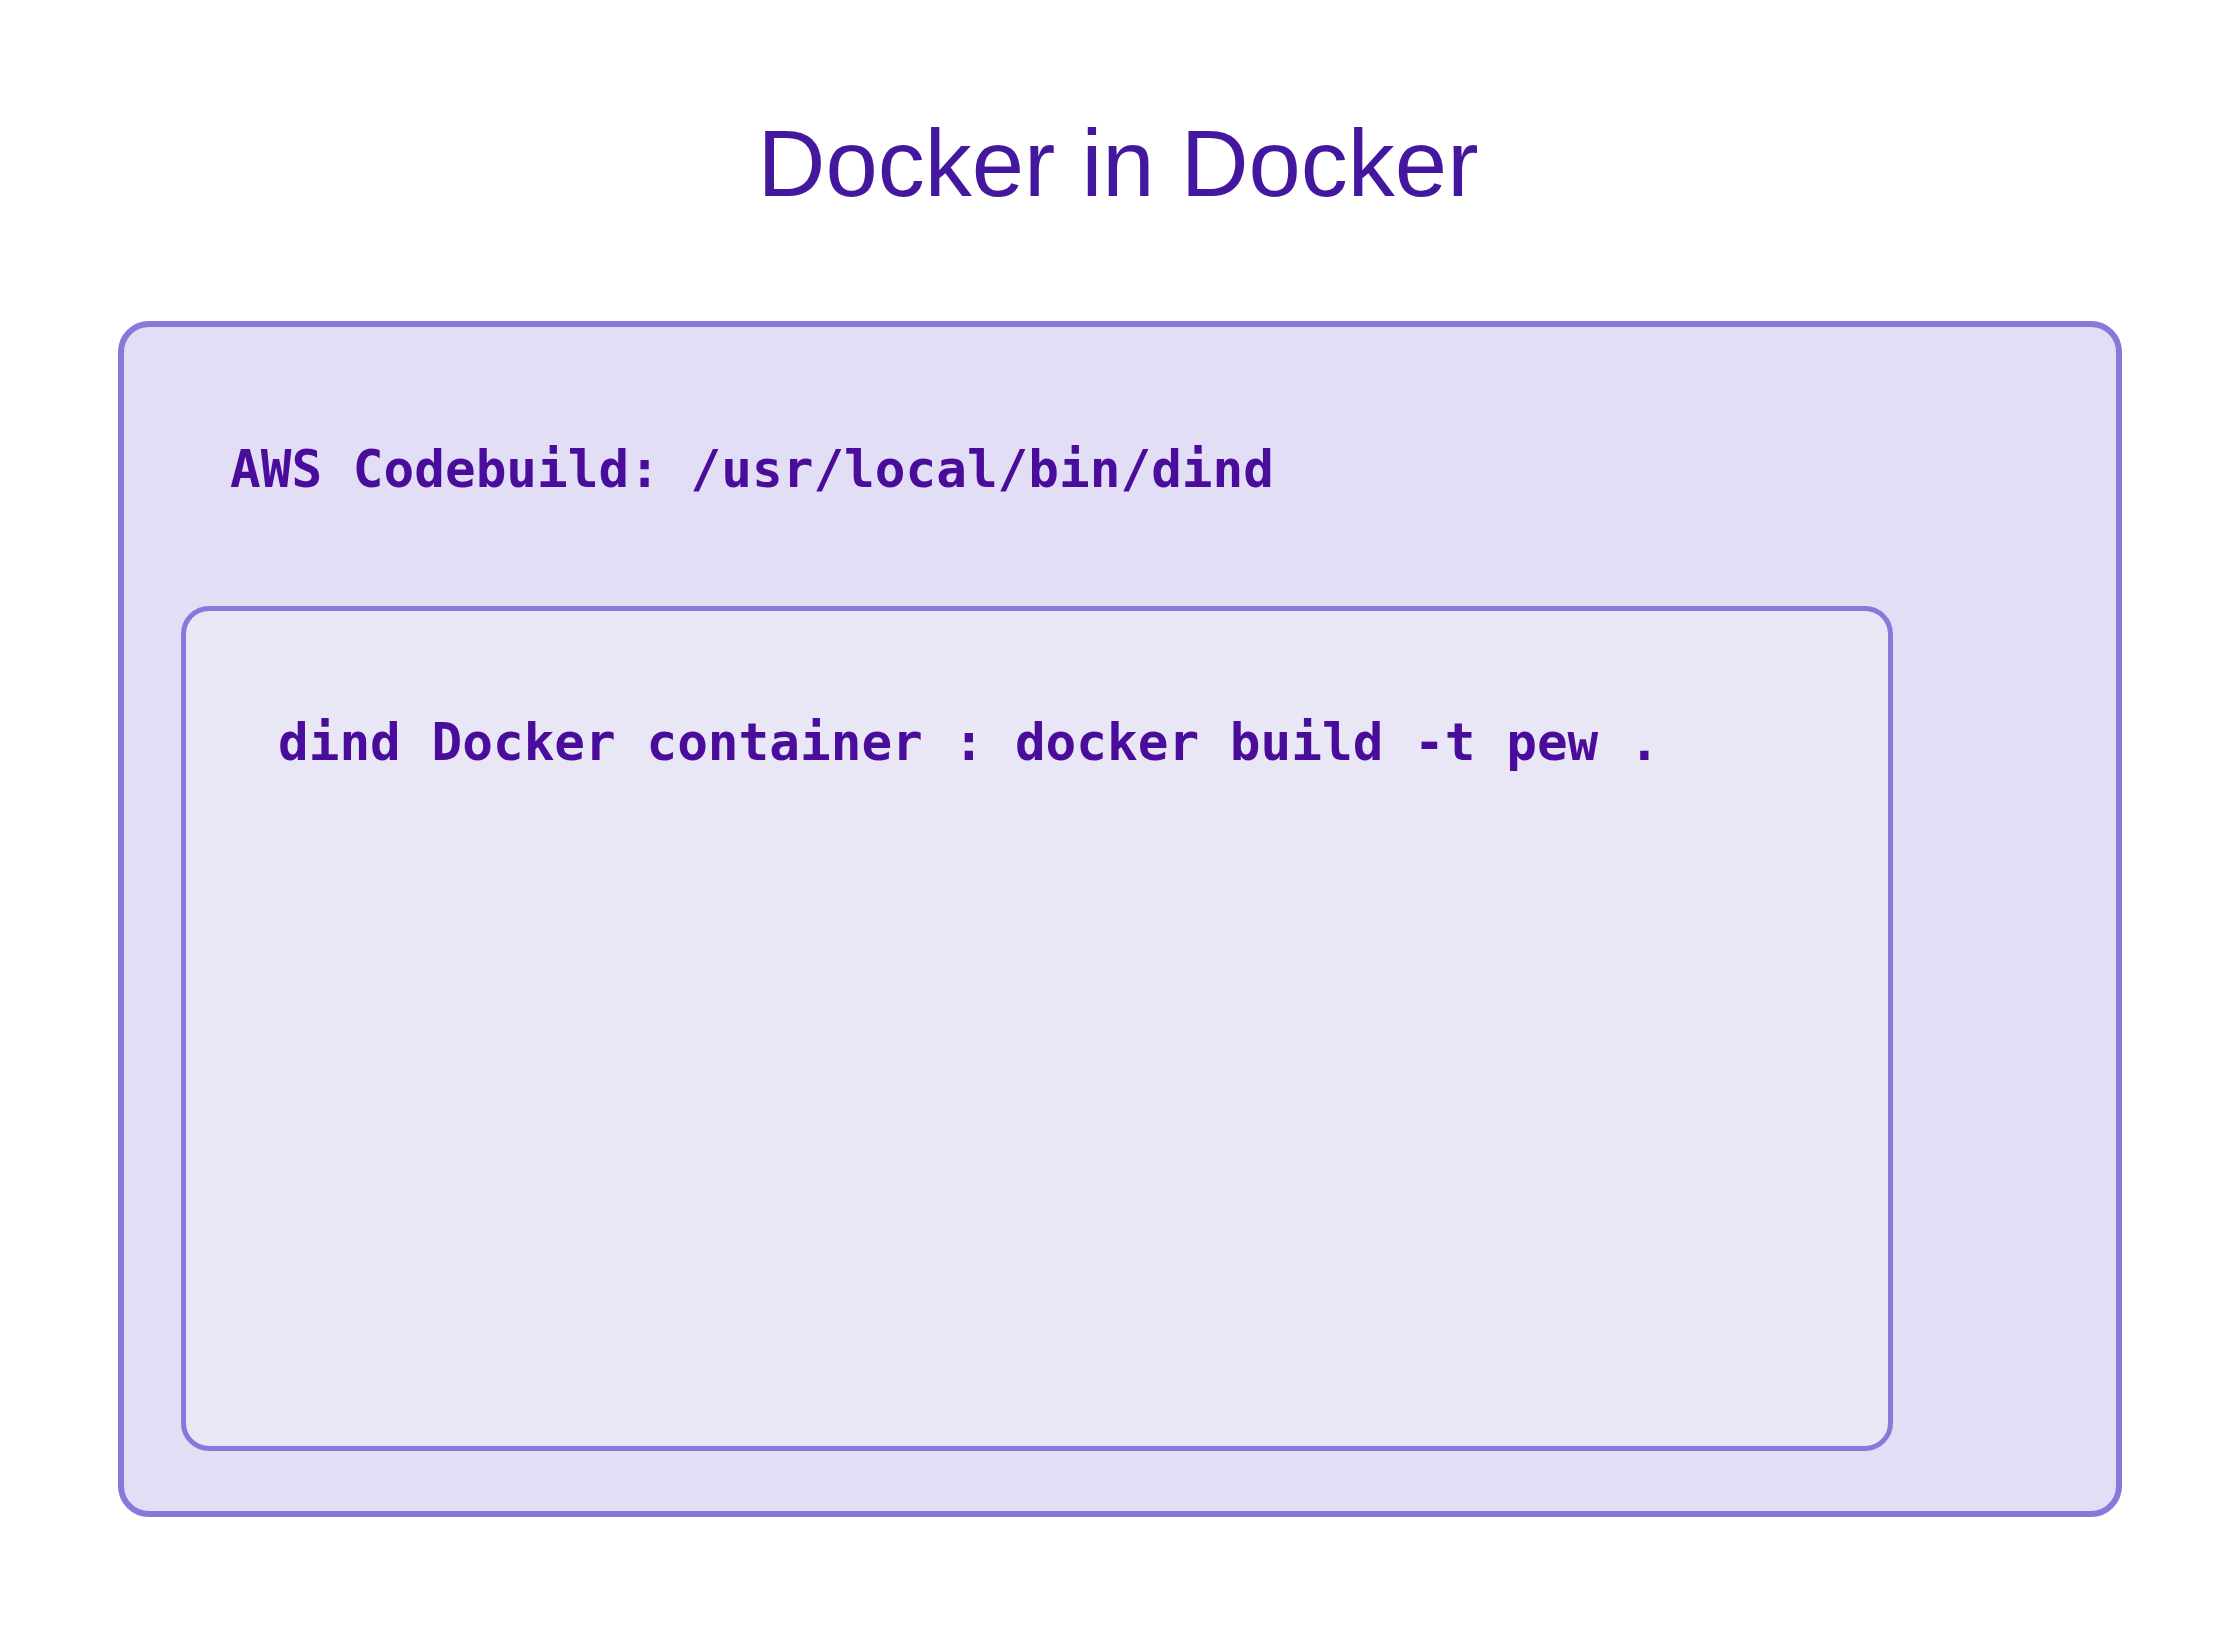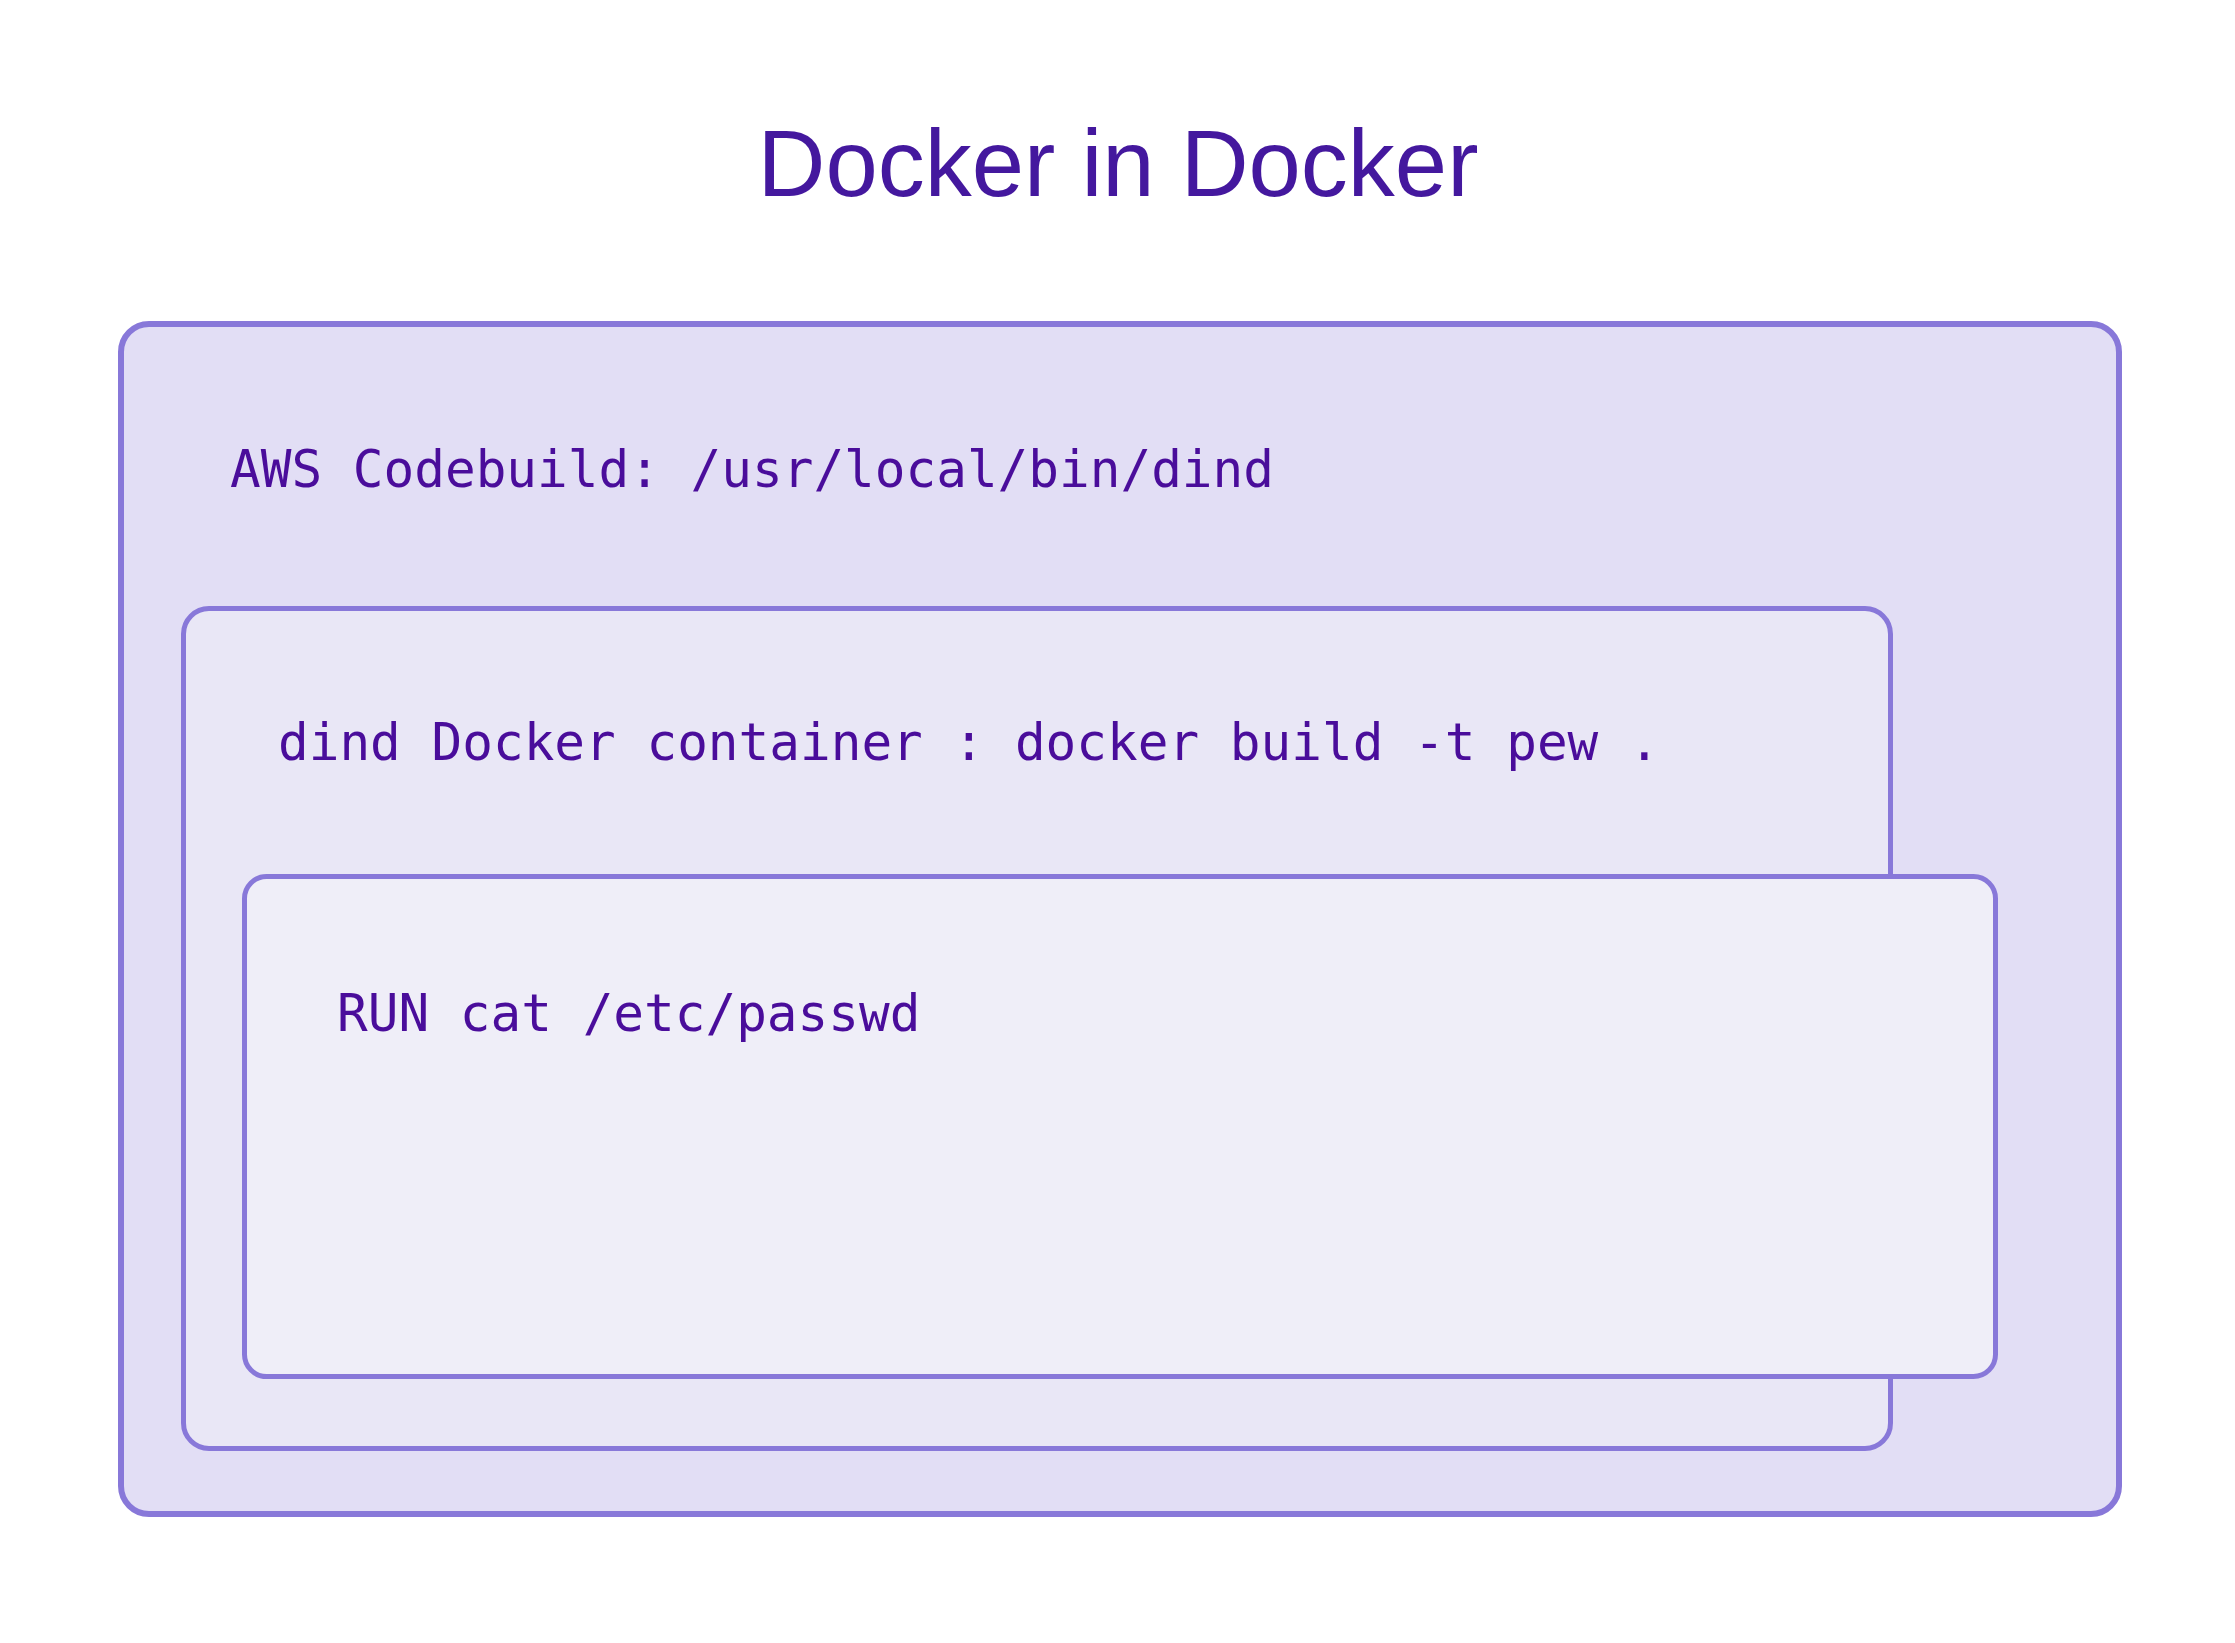--- a/index.html
+++ b/index.html
@@ -61,21 +61,21 @@
     top: 263px;
     width: 1756px;
     height: 505px;
     border-width: 5.2px;
     border-radius: 24.5px;
     background: var(--inner-fill);
   }
   .label {
     position: absolute;
     font-family: "DejaVu Sans Mono", "Liberation Mono", monospace;
-    font-weight: 400;
+    font-weight: 700;
     font-size: 51px;
     line-height: 1.2;
     color: var(--text);
     white-space: pre;
   }
   .label-outer  { left: 106px; top: 112px; }
   .label-middle { left: 92px; top: 101px; }
   .label-inner  { left: 90px; top: 104px; }
 </style>
 </head>
@@ -86,22 +86,17 @@
   <h1 class="title">Docker in Docker</h1>
 
   <div class="box box-outer">
 
     <div class="label label-outer">AWS Codebuild: /usr/local/bin/dind</div>
 
     <div class="box box-middle">
 
       <div class="label label-middle">dind Docker container : docker build -t pew .</div>
 
-      <div class="box box-inner">
-
-        <div class="label label-inner">RUN cat /etc/passwd</div>
-
-      </div>
     </div>
   </div>
 
 </div>
 
 
 </body></html>

